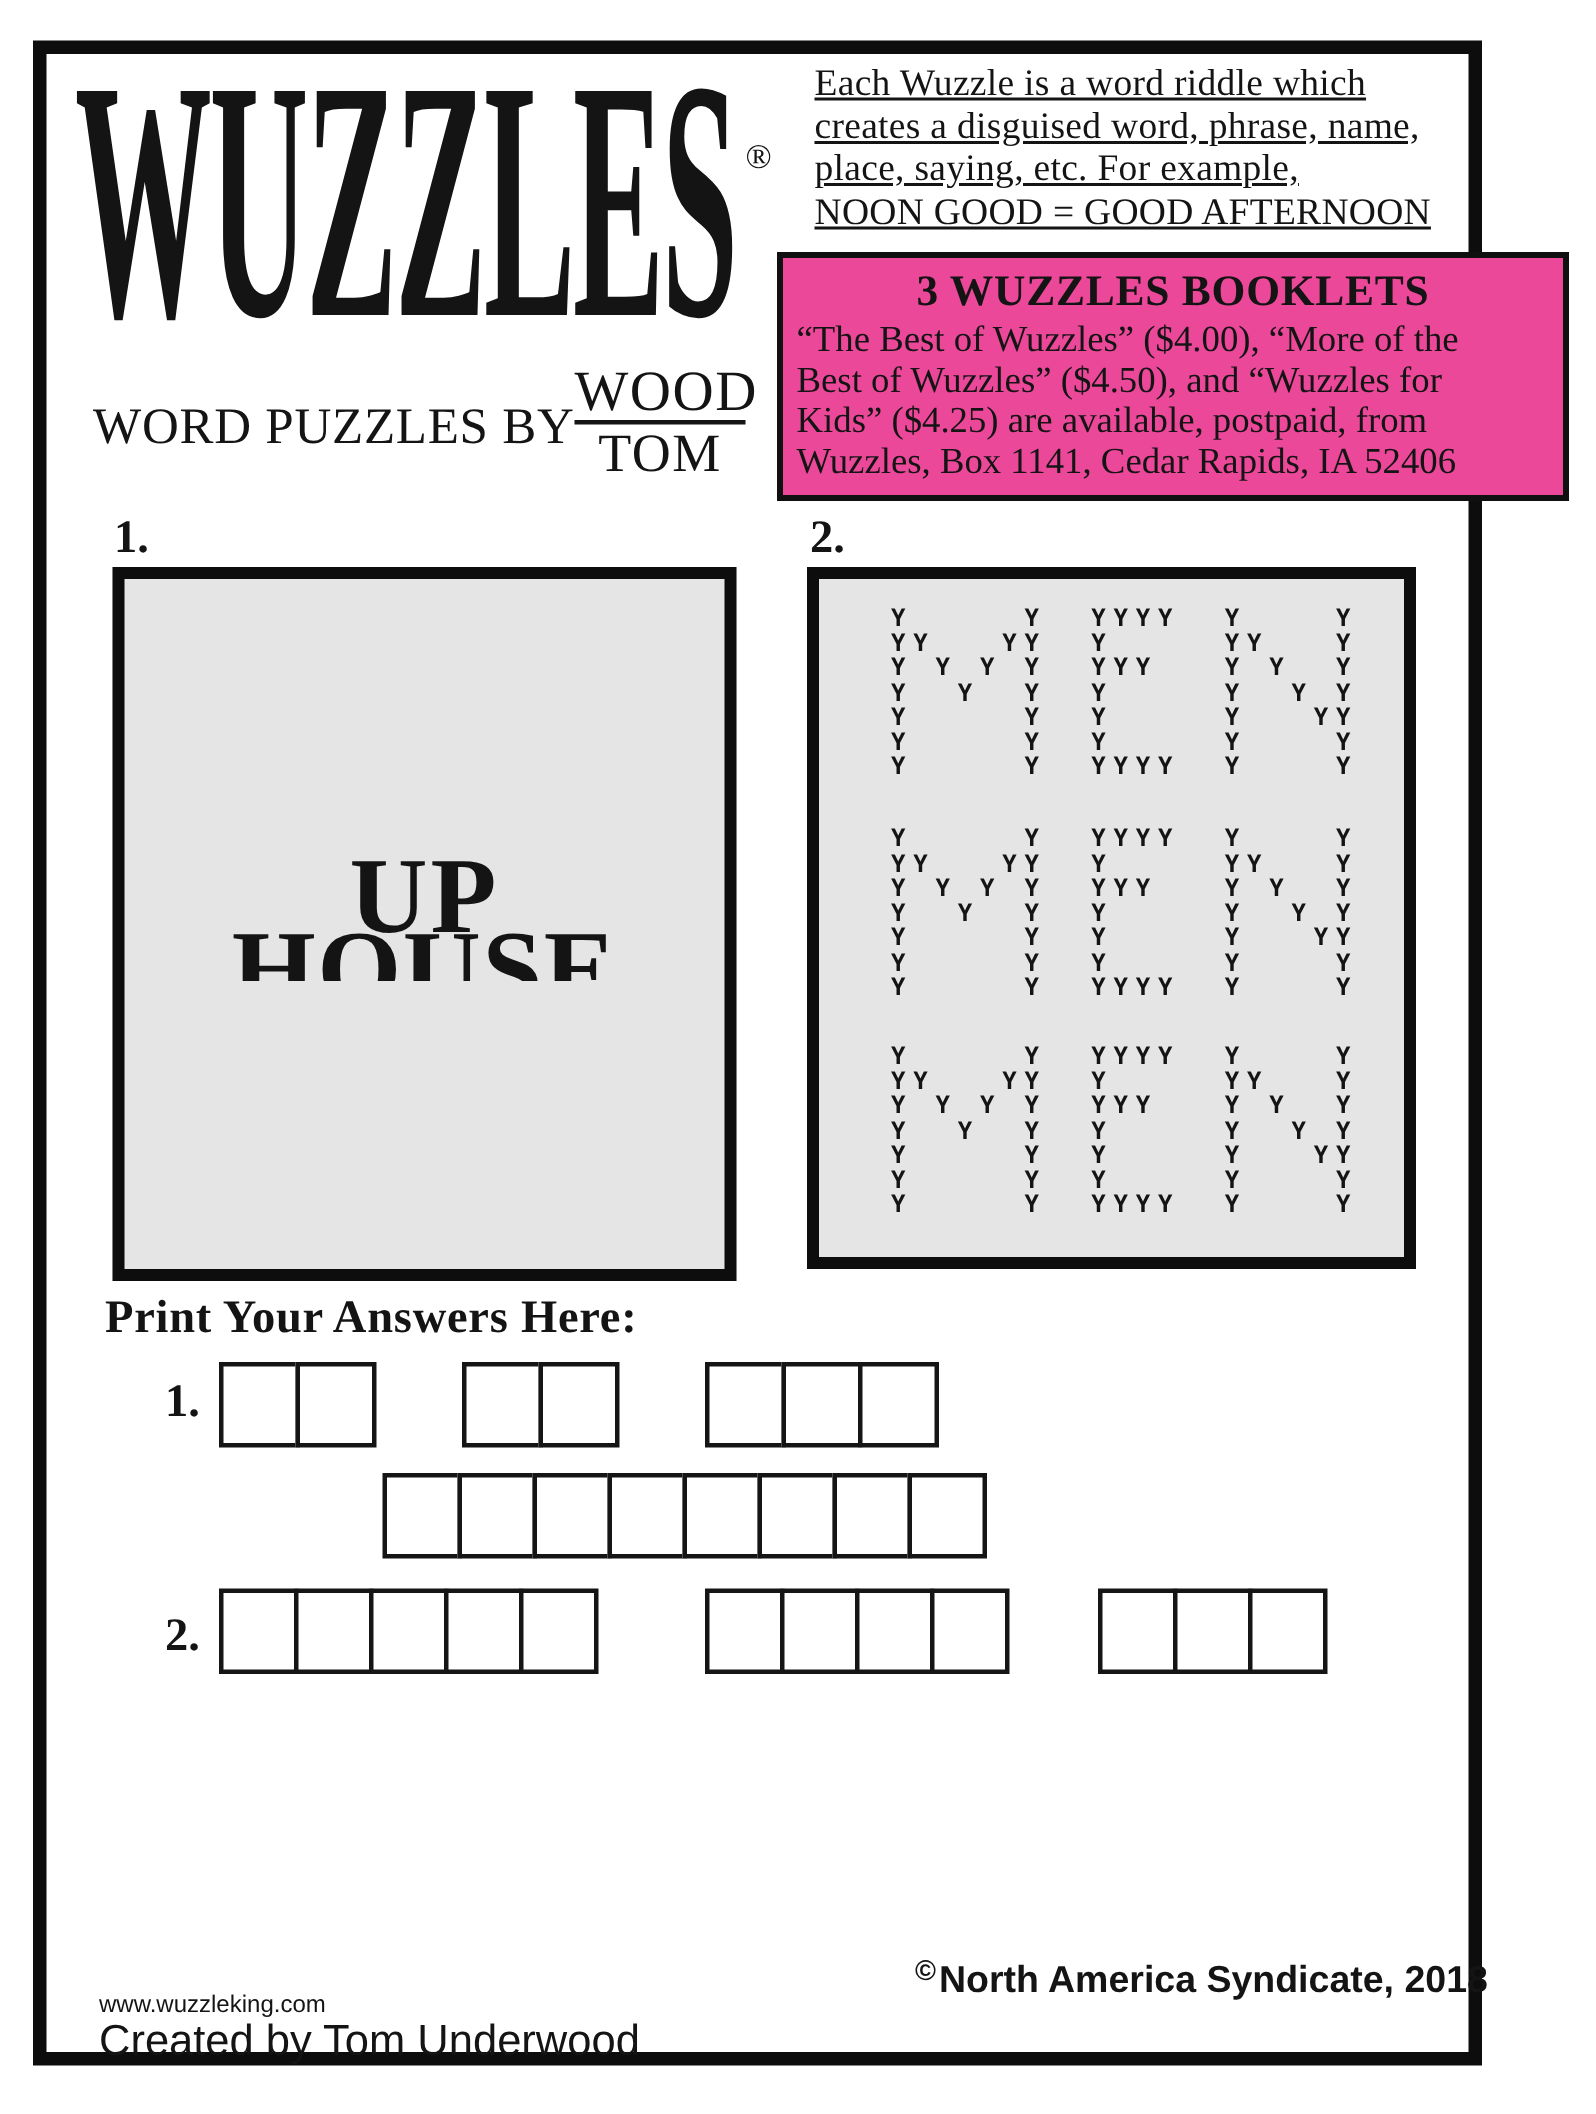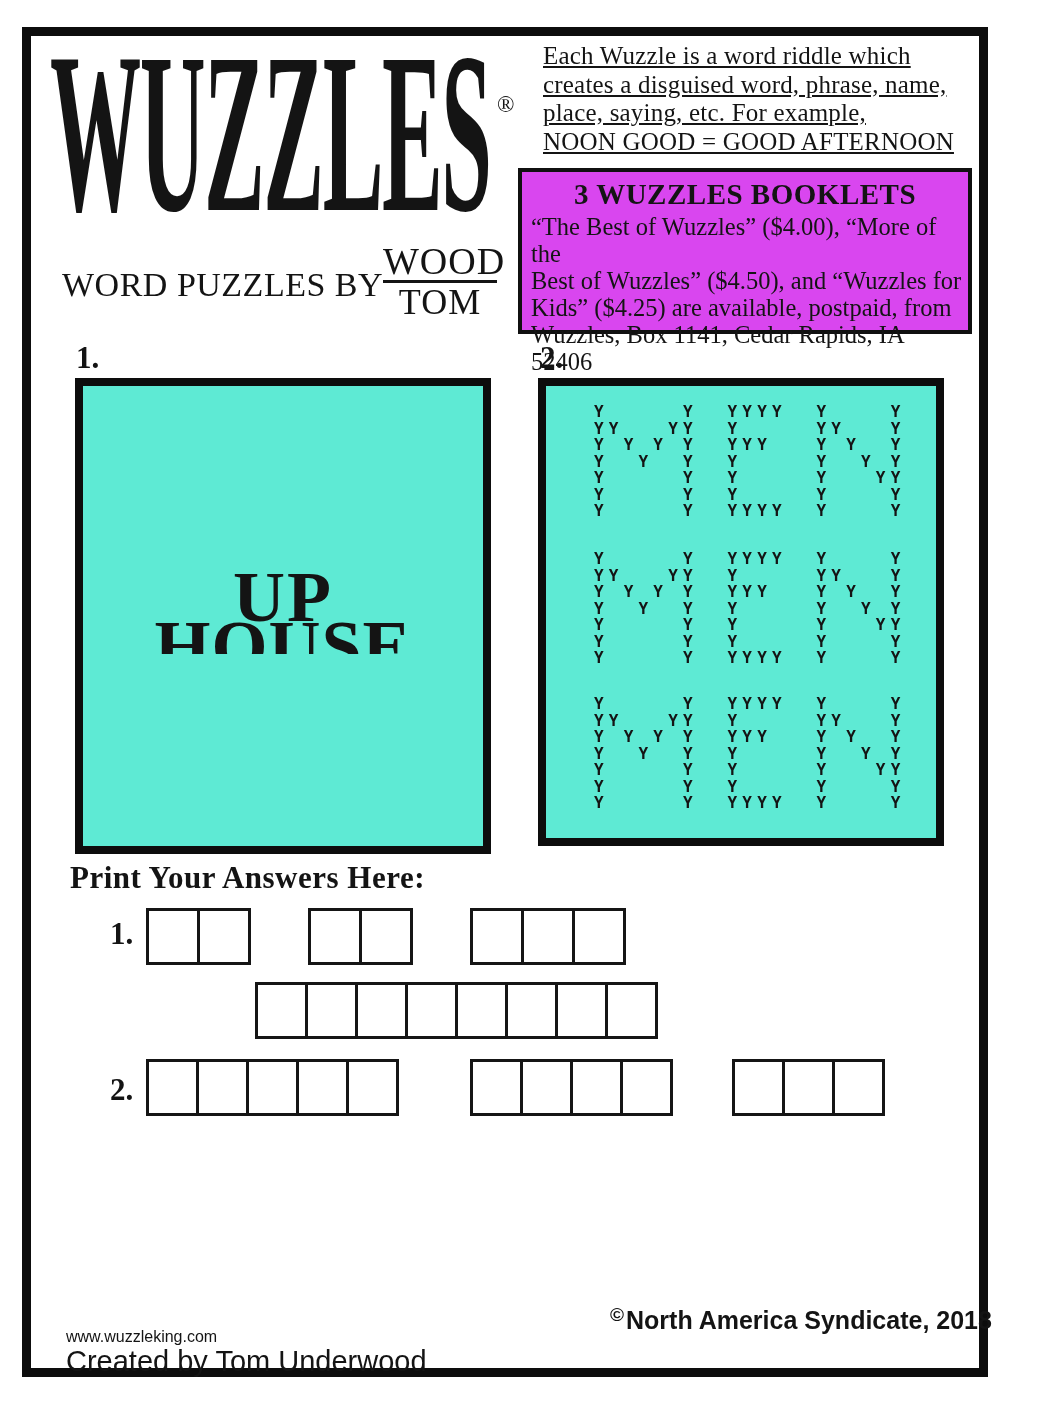--- a/index.html
+++ b/index.html
@@ -20,28 +20,28 @@
   .regmark{left:497px;top:92px;font-size:23px;}
   .byline{left:62px;top:268px;font-size:34px;line-height:34px;white-space:nowrap;letter-spacing:0.5px;}
   .fraction{left:383px;top:243px;width:114px;text-align:center;}
   .frac-top{font-size:38px;line-height:37px;border-bottom:3px solid #141414;letter-spacing:1px;}
   .frac-bottom{font-size:36px;line-height:34px;padding-top:2px;letter-spacing:1px;}
   .intro{
     left:543px;top:42px;width:436px;font-size:25px;line-height:28.5px;
     white-space:pre-line;letter-spacing:0.2px;text-decoration:underline;
   }
   .booklets{
-    left:518px;top:168px;width:454px;height:166px;border:4px solid #101010;
-    box-sizing:border-box;background:#d946ef;
+    left:518px;top:168px;width:528px;height:166px;border:4px solid #101010;
+    box-sizing:border-box;background:#ec4899;
   }
   .booklets-title{text-align:center;font-size:29px;font-weight:bold;margin-top:6px;letter-spacing:0.5px;}
   .booklets-body{margin:2px 6px 0 9px;font-size:24.5px;line-height:27px;white-space:pre-line;}
   
   .pz-label{font-size:31px;font-weight:bold;}
-  .pz-box{border:8px solid #0d0d0d;box-sizing:border-box;background:#5eead4;position:absolute;}
+  .pz-box{border:8px solid #0d0d0d;box-sizing:border-box;background:#e5e5e5;position:absolute;}
   #box1{left:75px;top:378px;width:416px;height:476px;}
   #box2{left:538px;top:378px;width:406px;height:468px;}
   .up-word{
     position:absolute;left:0;right:0;top:175px;text-align:center;
     font-size:72px;font-weight:bold;line-height:72px;letter-spacing:2px;
   }
   .house-clip{position:absolute;left:0;right:0;top:234px;height:34px;overflow:hidden;text-align:center;}
   .house-word{font-size:72px;font-weight:bold;line-height:72px;margin-top:-10px;letter-spacing:1px;}
   .men-art{
     position:absolute;left:48px;margin:0;

